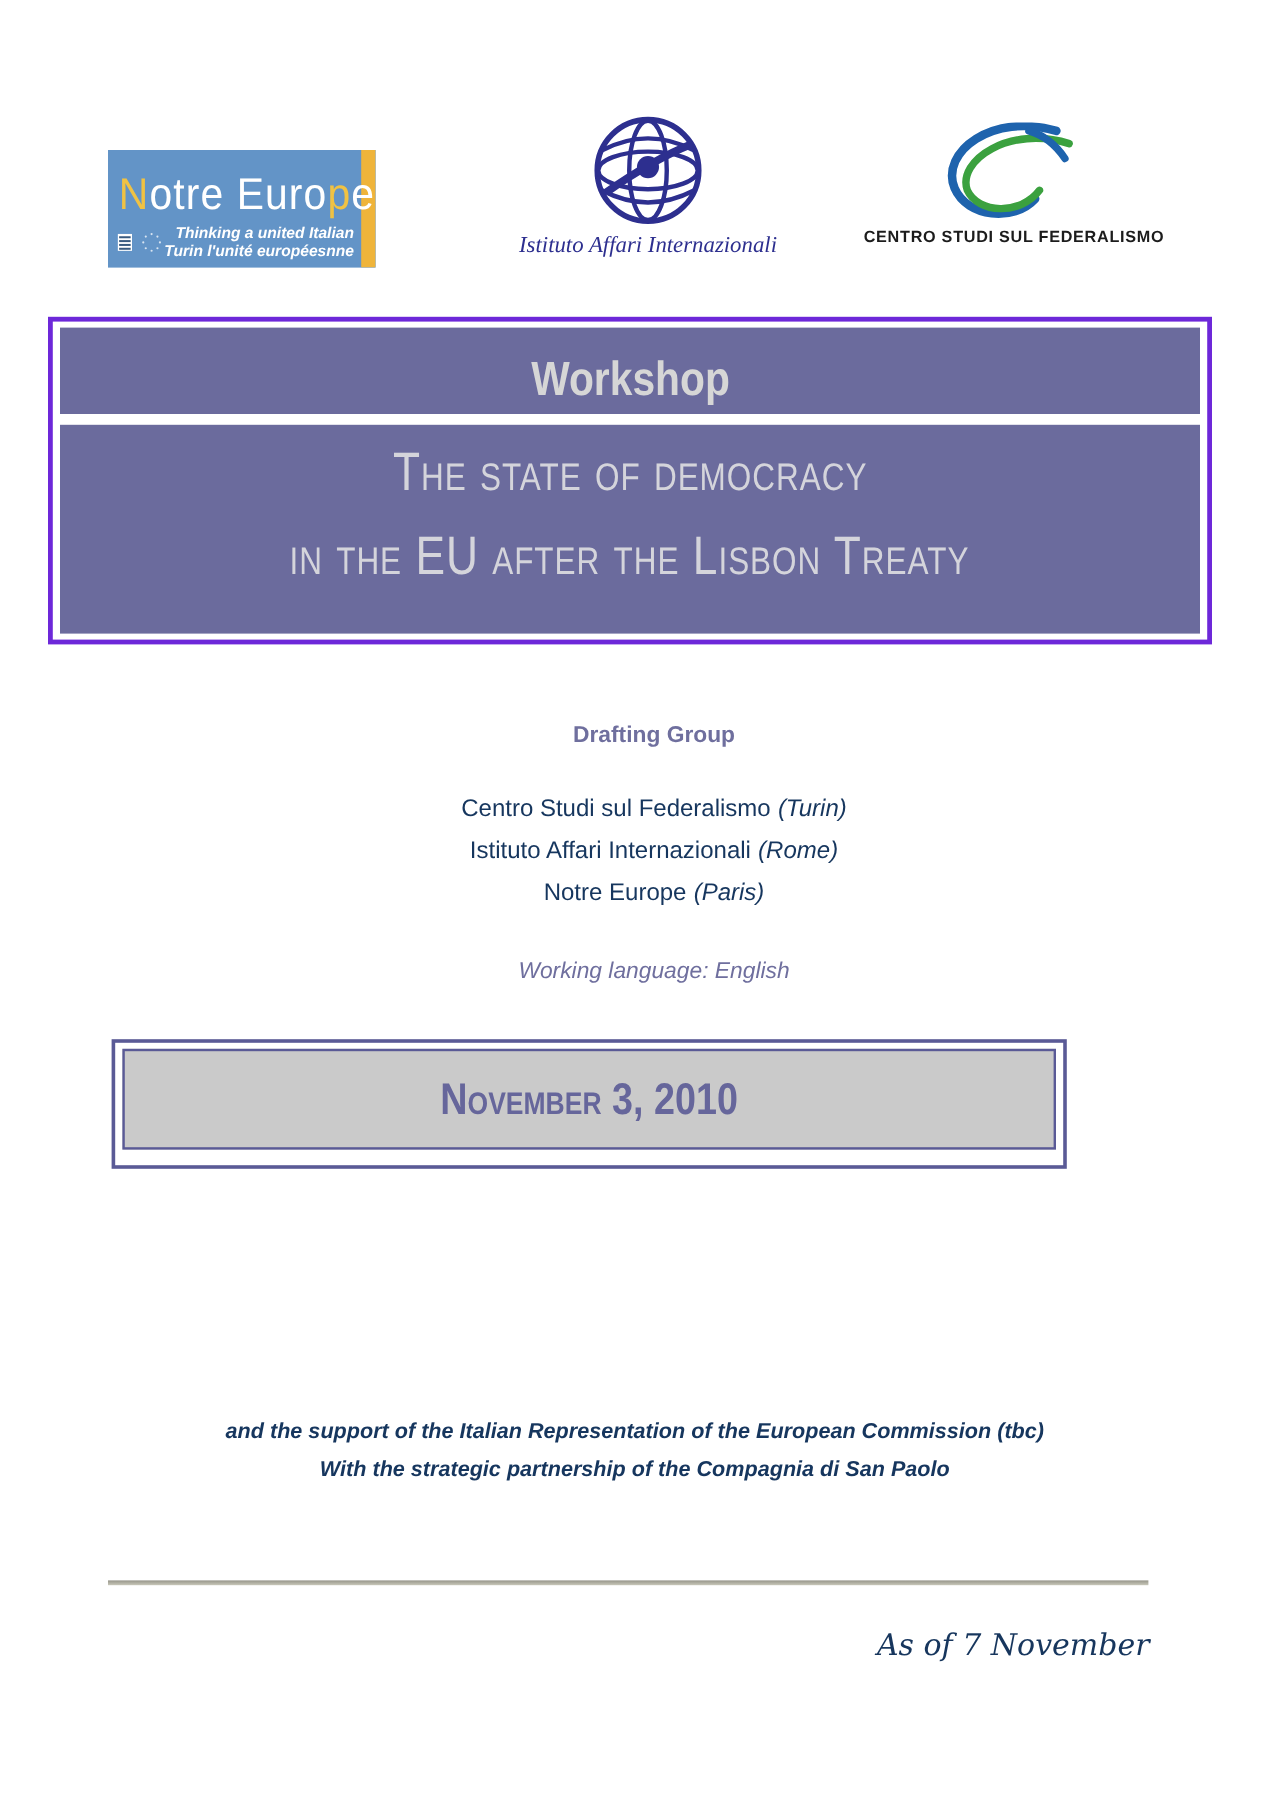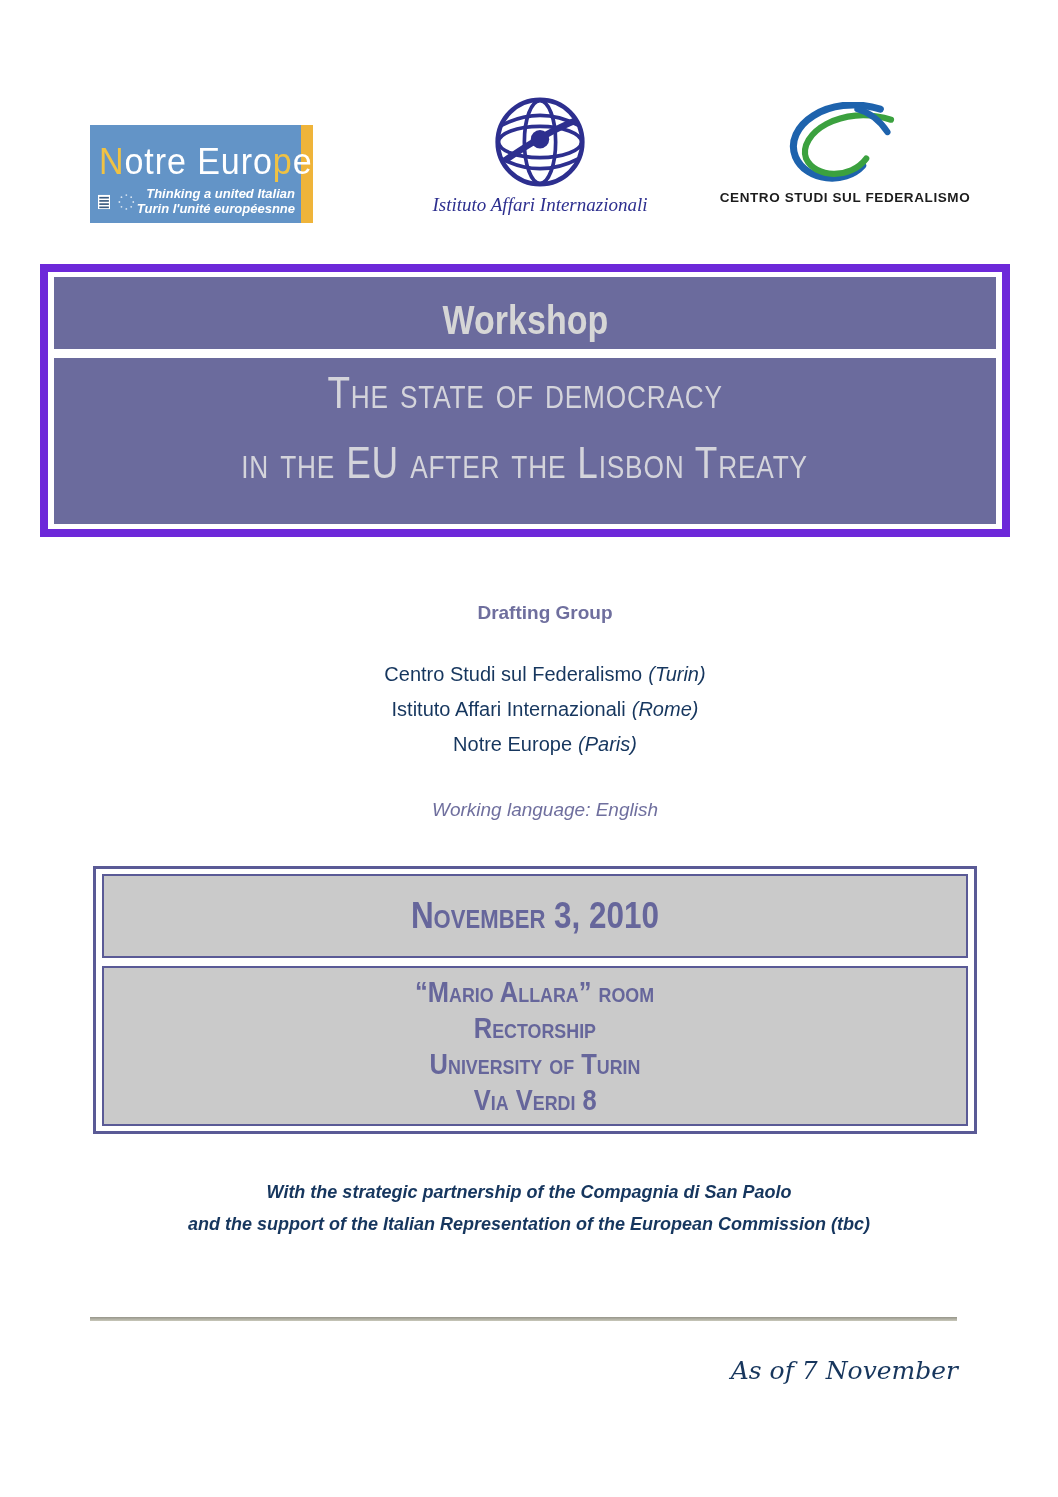--- a/index.html
+++ b/index.html
@@ -65,21 +65,21 @@
   .csf-caption {
     margin-top: 4px;
     font-size: 13.5px; font-weight: 700; color: #1c1c1c;
     letter-spacing: 0.6px; white-space: nowrap;
   }
 
   
   .banner {
     position: absolute; left: 40px; top: 264px;
     width: 970px; height: 273px;
-    border: 8px solid #6d28d9;
+    border: 4px solid #6d28d9;
     background: #ffffff;
     padding: 5px 6px;
     display: flex; flex-direction: column;
   }
   .banner-kicker {
     height: 72px; background: #6b6b9d;
     display: flex; align-items: center; justify-content: center;
     margin-bottom: 9px;
   }
   .banner-kicker-text {
@@ -116,21 +116,21 @@
   .member-city { font-style: italic; margin-left: 6px; }
   .working-language {
     margin-top: 37px;
     font-size: 19px; font-weight: 400; font-style: italic;
     color: #6f6f9e;
   }
 
   
   .info-frame {
     position: absolute; left: 93px; top: 866px;
-    width: 884px;
+    width: 796px;
     border: 3px solid #5a5a96;
     background: #ffffff;
     padding: 5px 6px;
     text-align: right;
   }
   .info-box {
     border: 2px solid #5a5a96;
     background: #cacaca;
     display: flex; flex-direction: column;
     align-items: center; justify-content: center;
@@ -254,29 +254,23 @@
     <div class="member-line">
       <span>Notre Europe</span><span class="member-city">(Paris)</span>
     </div>
     <div class="working-language">Working language: English</div>
   </div>
 
   <div class="info-frame">
     <div class="info-box date-box">
       <div class="date-text">November 3, 2010</div>
     </div>
-    <div class="info-box venue-box">
-      <div class="venue-line">“Mario Allara” room</div>
-      <div class="venue-line">Rectorship</div>
-      <div class="venue-line">University of Turin</div>
-      <div class="venue-line">Via Verdi 8</div>
-    </div>
   </div>
 
   <div class="partnership">
+    <div class="partnership-line">and the support of the Italian Representation of the European Commission (tbc)</div>
     <div class="partnership-line">With the strategic partnership of the Compagnia di San Paolo</div>
-    <div class="partnership-line">and the support of the Italian Representation of the European Commission (tbc)</div>
   </div>
 
   <div class="footer-rule"></div>
   <div class="version-note">As of 7 November</div>
 
 </div>
 
 </body></html>

